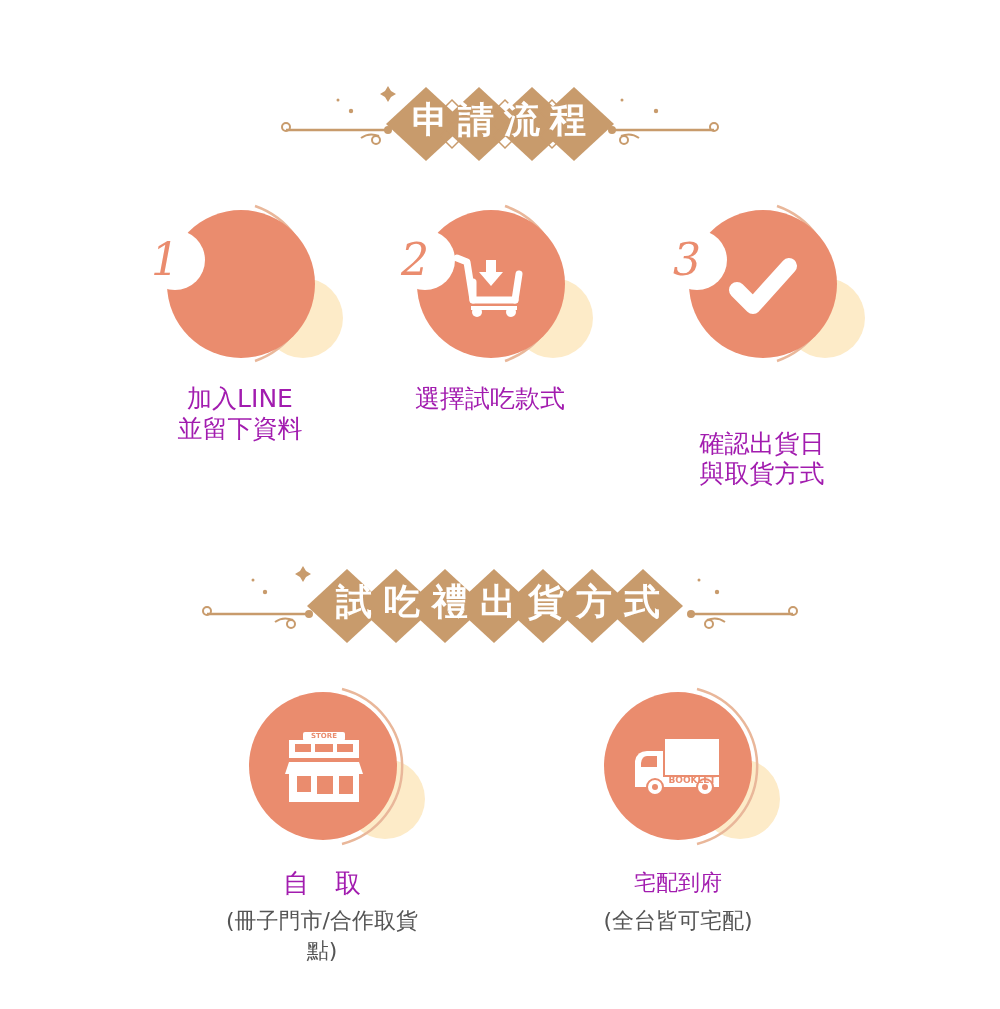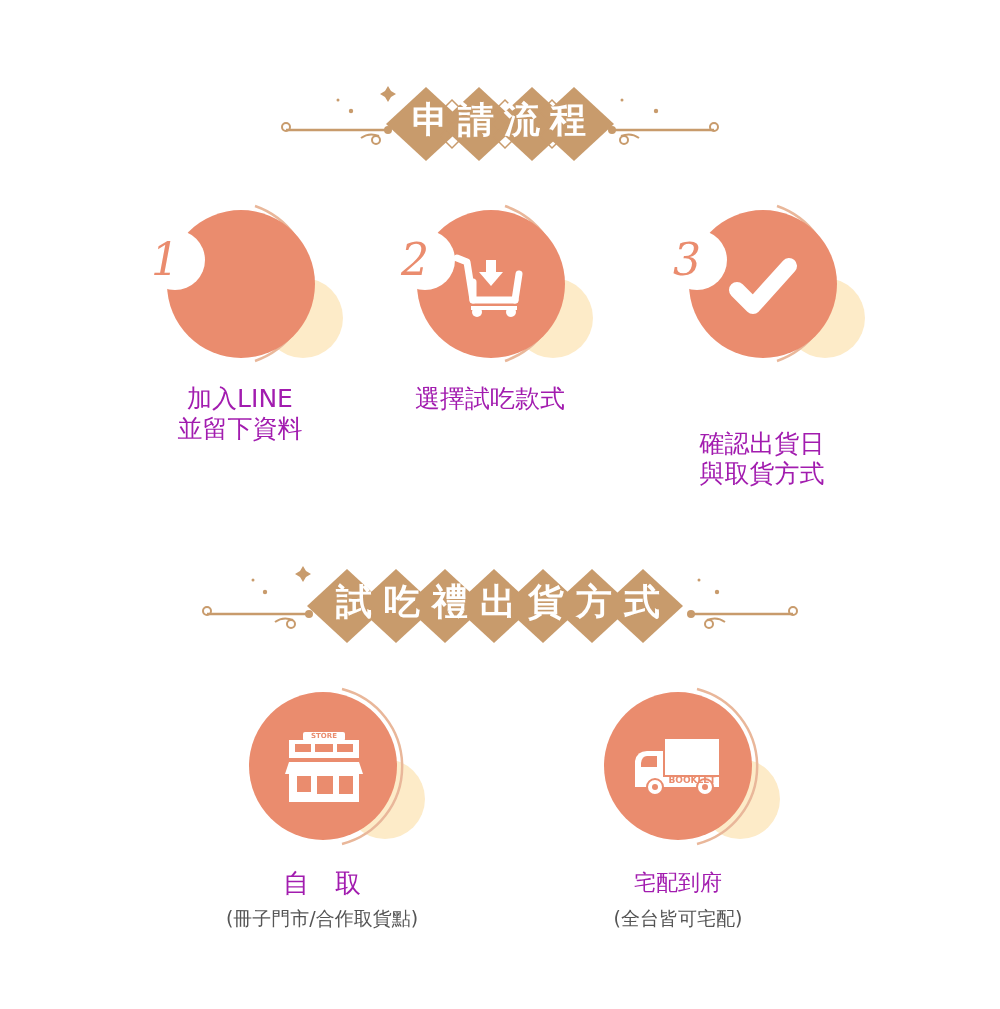--- a/index.html
+++ b/index.html
@@ -9,21 +9,21 @@
   .banner { position:absolute; }
   .banner svg { display:block; overflow:visible; }
   .banner-title { position:absolute; top:0; left:0; width:100%; height:100%;
     display:flex; justify-content:center; align-items:center;
     font-family: Liberation Serif, serif; font-weight:bold;
     color:#ffffff; font-size:36px; letter-spacing:10px; }
   .step { position:absolute; width:200px; height:170px; }
   .step svg { position:absolute; left:0; top:0; overflow:visible; }
   .caption { position:absolute; text-align:center; color:#a21caf;
     font-size:25px; line-height:30px; font-weight:normal; white-space:pre-line; }
-  .subcap { position:absolute; text-align:center; color:#555; font-size:19px; }
+  .subcap { position:absolute; text-align:center; color:#555; font-size:22px; }
 </style>
 </head>
 <body>
 
 <div class="banner" style="left:276px; top:82px; width:448px; height:80px;">
   <svg width="448" height="80" viewBox="0 0 448 80">
     <g fill="#C89B6C" stroke="#C89B6C">
 
       <line x1="10" y1="48" x2="112" y2="48" stroke-width="2.5"></line>
       <circle cx="10" cy="45" r="4" fill="none" stroke-width="2"></circle>

